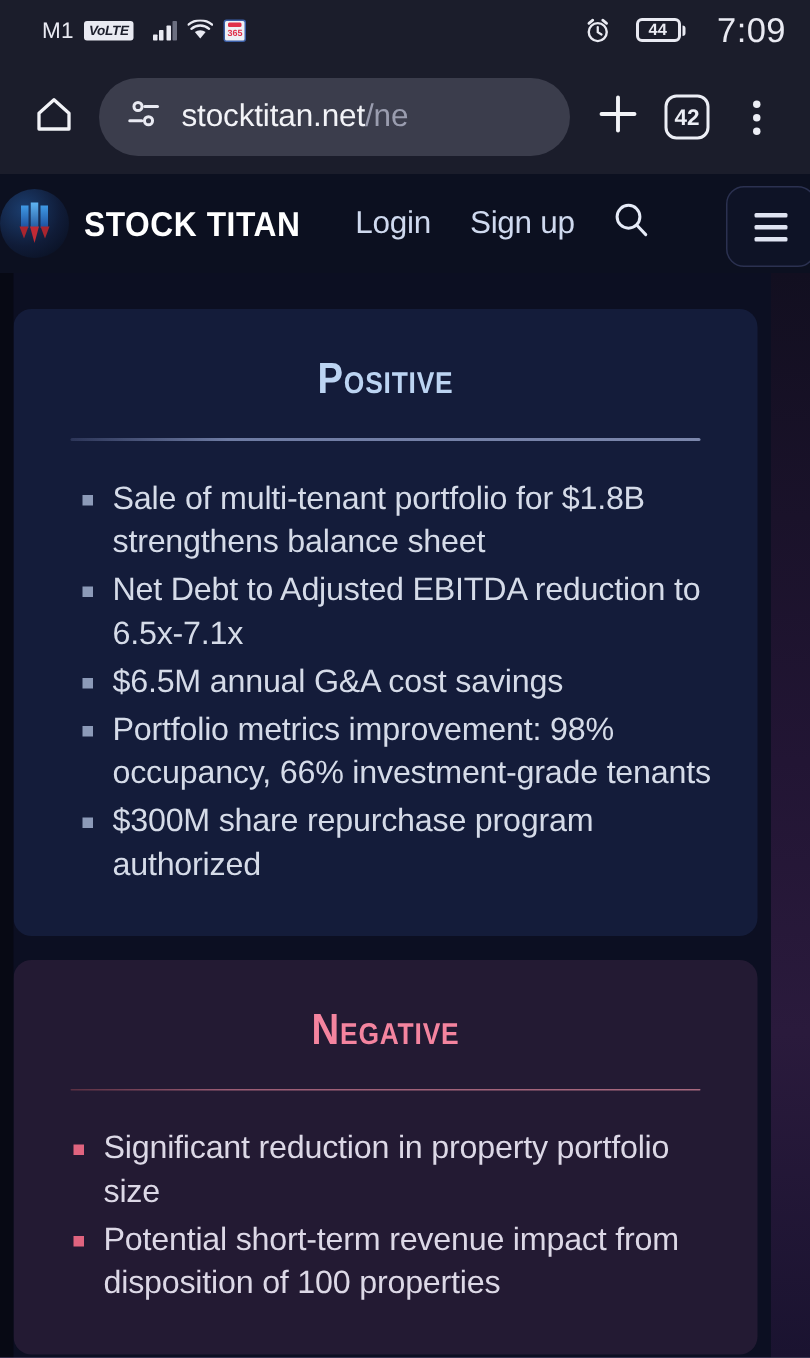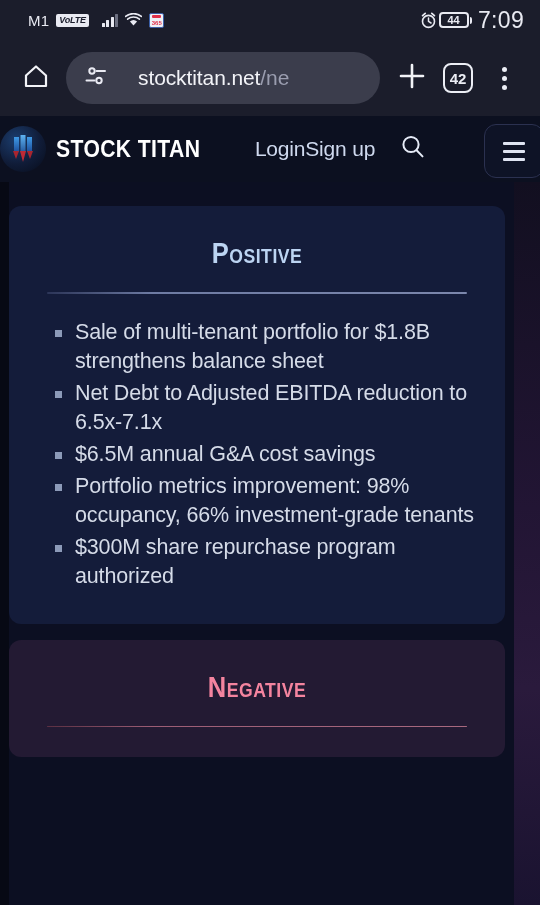--- a/index.html
+++ b/index.html
@@ -32,21 +32,21 @@
     justify-content: space-between;
     padding: 0 16px 0 28px;
     box-sizing: border-box;
   }
   .sb-left, .sb-right {
     display: flex;
     align-items: center;
     justify-content: center;
   }
   .sb-left { gap: 7px; }
-  .sb-right { gap: 2px; }
+  .sb-right { gap: 17px; }
   .carrier {
     color: #e9eaf2;
     font-size: 15px;
     letter-spacing: .2px;
   }
   .volte {
     background: #e9eaf2;
     color: #1b1d2b;
     font-size: 9px;
     font-weight: bold;
@@ -156,21 +156,21 @@
   }
   .urlbar {
     flex: 1;
     height: 52px;
     background: #3b3d4c;
     border-radius: 26px;
     display: flex;
     align-items: center;
     padding: 0 18px;
     box-sizing: border-box;
-    gap: 30px;
+    gap: 13px;
     margin: 0 8px 0 6px;
     overflow: hidden;
     min-width: 0;
   }
   .url-text {
     color: #f2f3f7;
     font-size: 21px;
     white-space: nowrap;
     overflow: hidden;
     letter-spacing: -.1px;
@@ -230,21 +230,22 @@
     letter-spacing: .4px;
     margin-left: 10px;
     font-family: "Liberation Sans Narrow", "Liberation Sans", sans-serif;
     transform: scaleX(.92);
     transform-origin: left center;
     white-space: nowrap;
   }
   .navlinks {
     display: flex;
     align-items: center;
-    margin-left: 42px;
+    gap: 26px;
+    margin-left: 24px;
   }
   .navlink {
     color: #cfd9ee;
     font-size: 21px;
     white-space: nowrap;
     letter-spacing: -.2px;
   }
   .search-btn {
     margin-left: 20px;
     width: 36px; height: 36px;
@@ -516,17 +517,21 @@
           <li>Net Debt to Adjusted EBITDA reduction to 6.5x-7.1x</li>
           <li>$6.5M annual G&amp;A cost savings</li>
           <li>Portfolio metrics improvement: 98% occupancy, 66% investment-grade tenants</li>
           <li>$300M share repurchase program authorized</li>
         </ul>
       </div>
 
       <div class="card card-negative">
         <div class="card-title title-negative">Negative</div>
         <div class="divider div-negative"></div>
+        <ul class="bullets neg-bullets">
+          <li>Significant reduction in property portfolio size</li>
+          <li>Potential short-term revenue impact from disposition of 100 properties</li>
+        </ul>
       </div>
     </div>
   </div>
 
 </div>
 
 </body></html>

